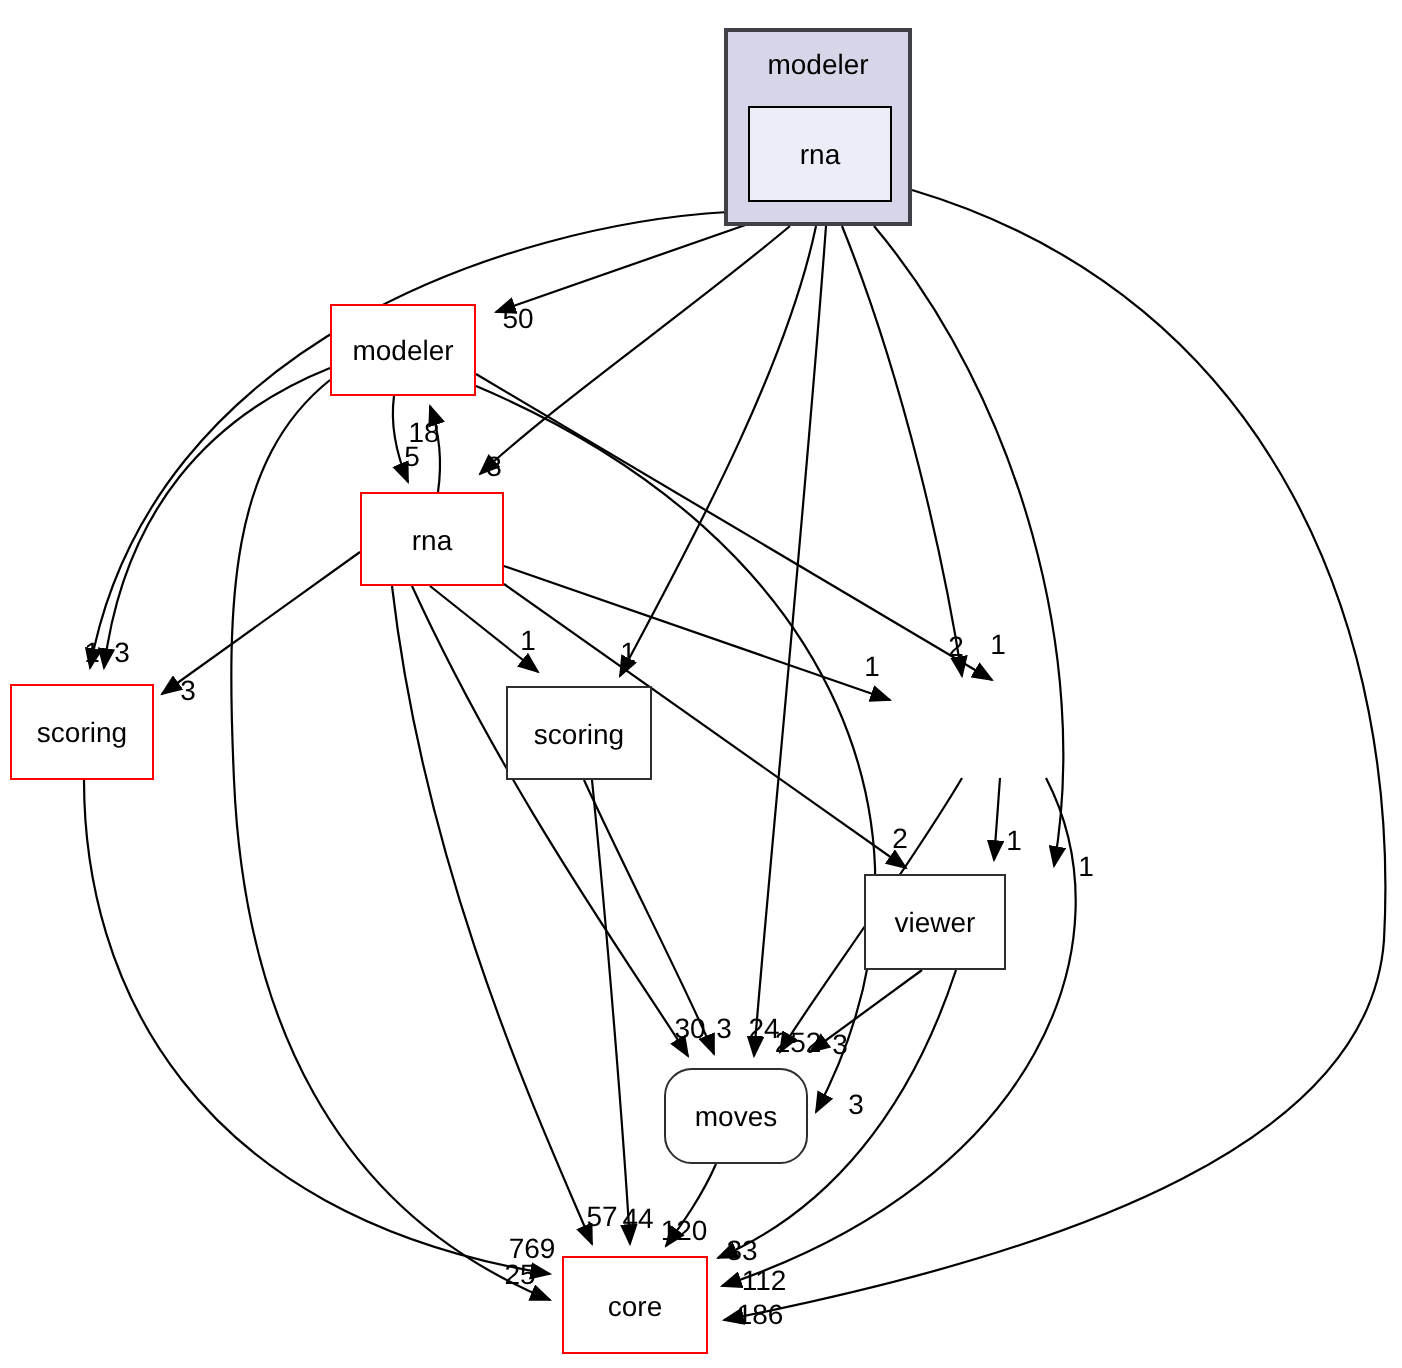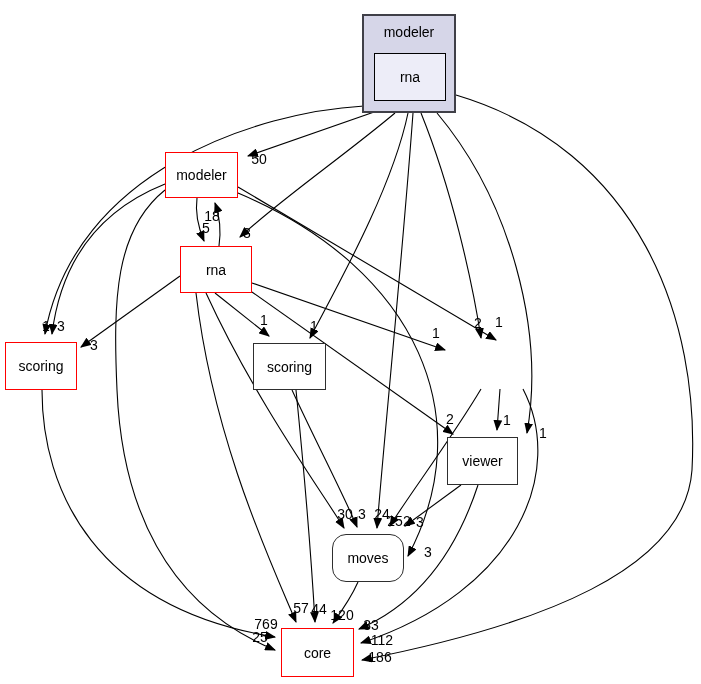--- a/index.html
+++ b/index.html
@@ -13,21 +13,21 @@
     background:#ffffff;color:#000000;font-size:14px;line-height:1;
     box-sizing:border-box;border:1px solid #000000;cursor:pointer;
   }
   .node.red{border-color:#ff0000;}
   .node.black{border-color:#2e2e2e;}
   #node-modeler{left:165px;top:152px;width:73px;height:46px;}
   #node-rna{left:180px;top:246px;width:72px;height:47px;}
   #node-scoring{left:5px;top:342px;width:72px;height:48px;}
   #node-idealize{left:253px;top:343px;width:73px;height:47px;}
   #node-simple_moves{left:449px;top:343px;width:109px;height:46px;}
-  #node-viewer{left:447px;top:437px;width:71px;height:48px;}
+  #node-viewer{left:432px;top:437px;width:71px;height:48px;}
   #node-moves{left:332px;top:534px;width:72px;height:48px;border-radius:14px;}
   #node-core{left:281px;top:628px;width:73px;height:49px;text-align:center;}
   .cluster{
     position:absolute;left:362px;top:14px;width:94px;height:99px;
     box-sizing:border-box;border:2px solid #404048;background:#d6d6e8;
   }
   .cluster-title{
     position:absolute;top:8px;left:0;width:100%;text-align:center;
     font-size:14px;color:#000000;
   }

